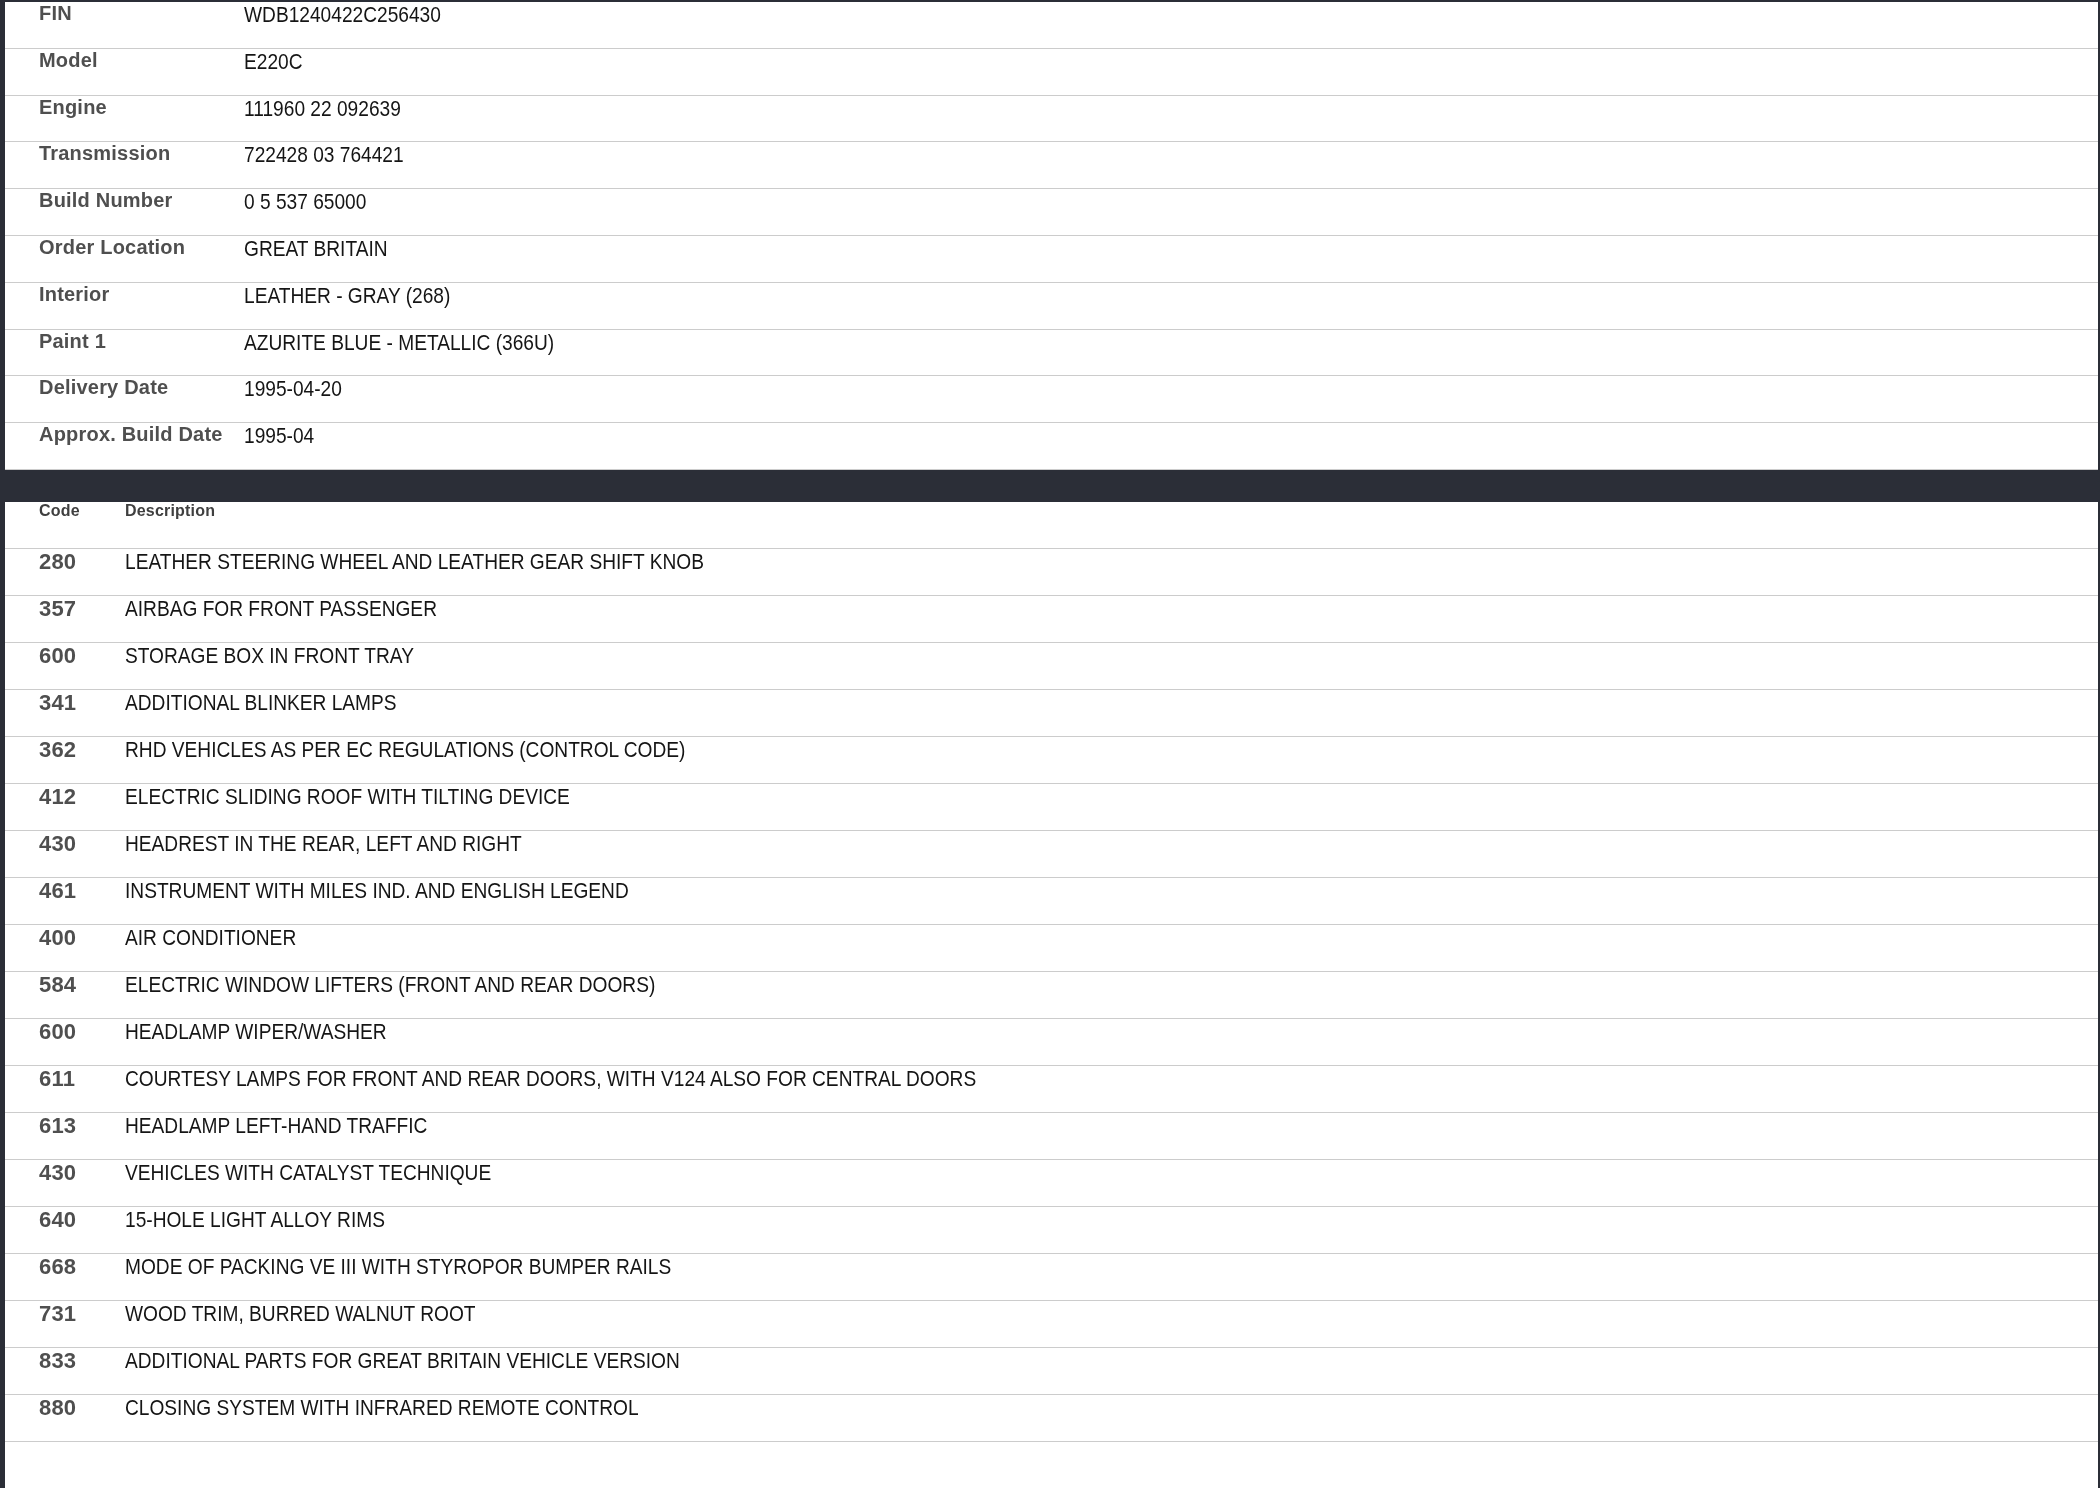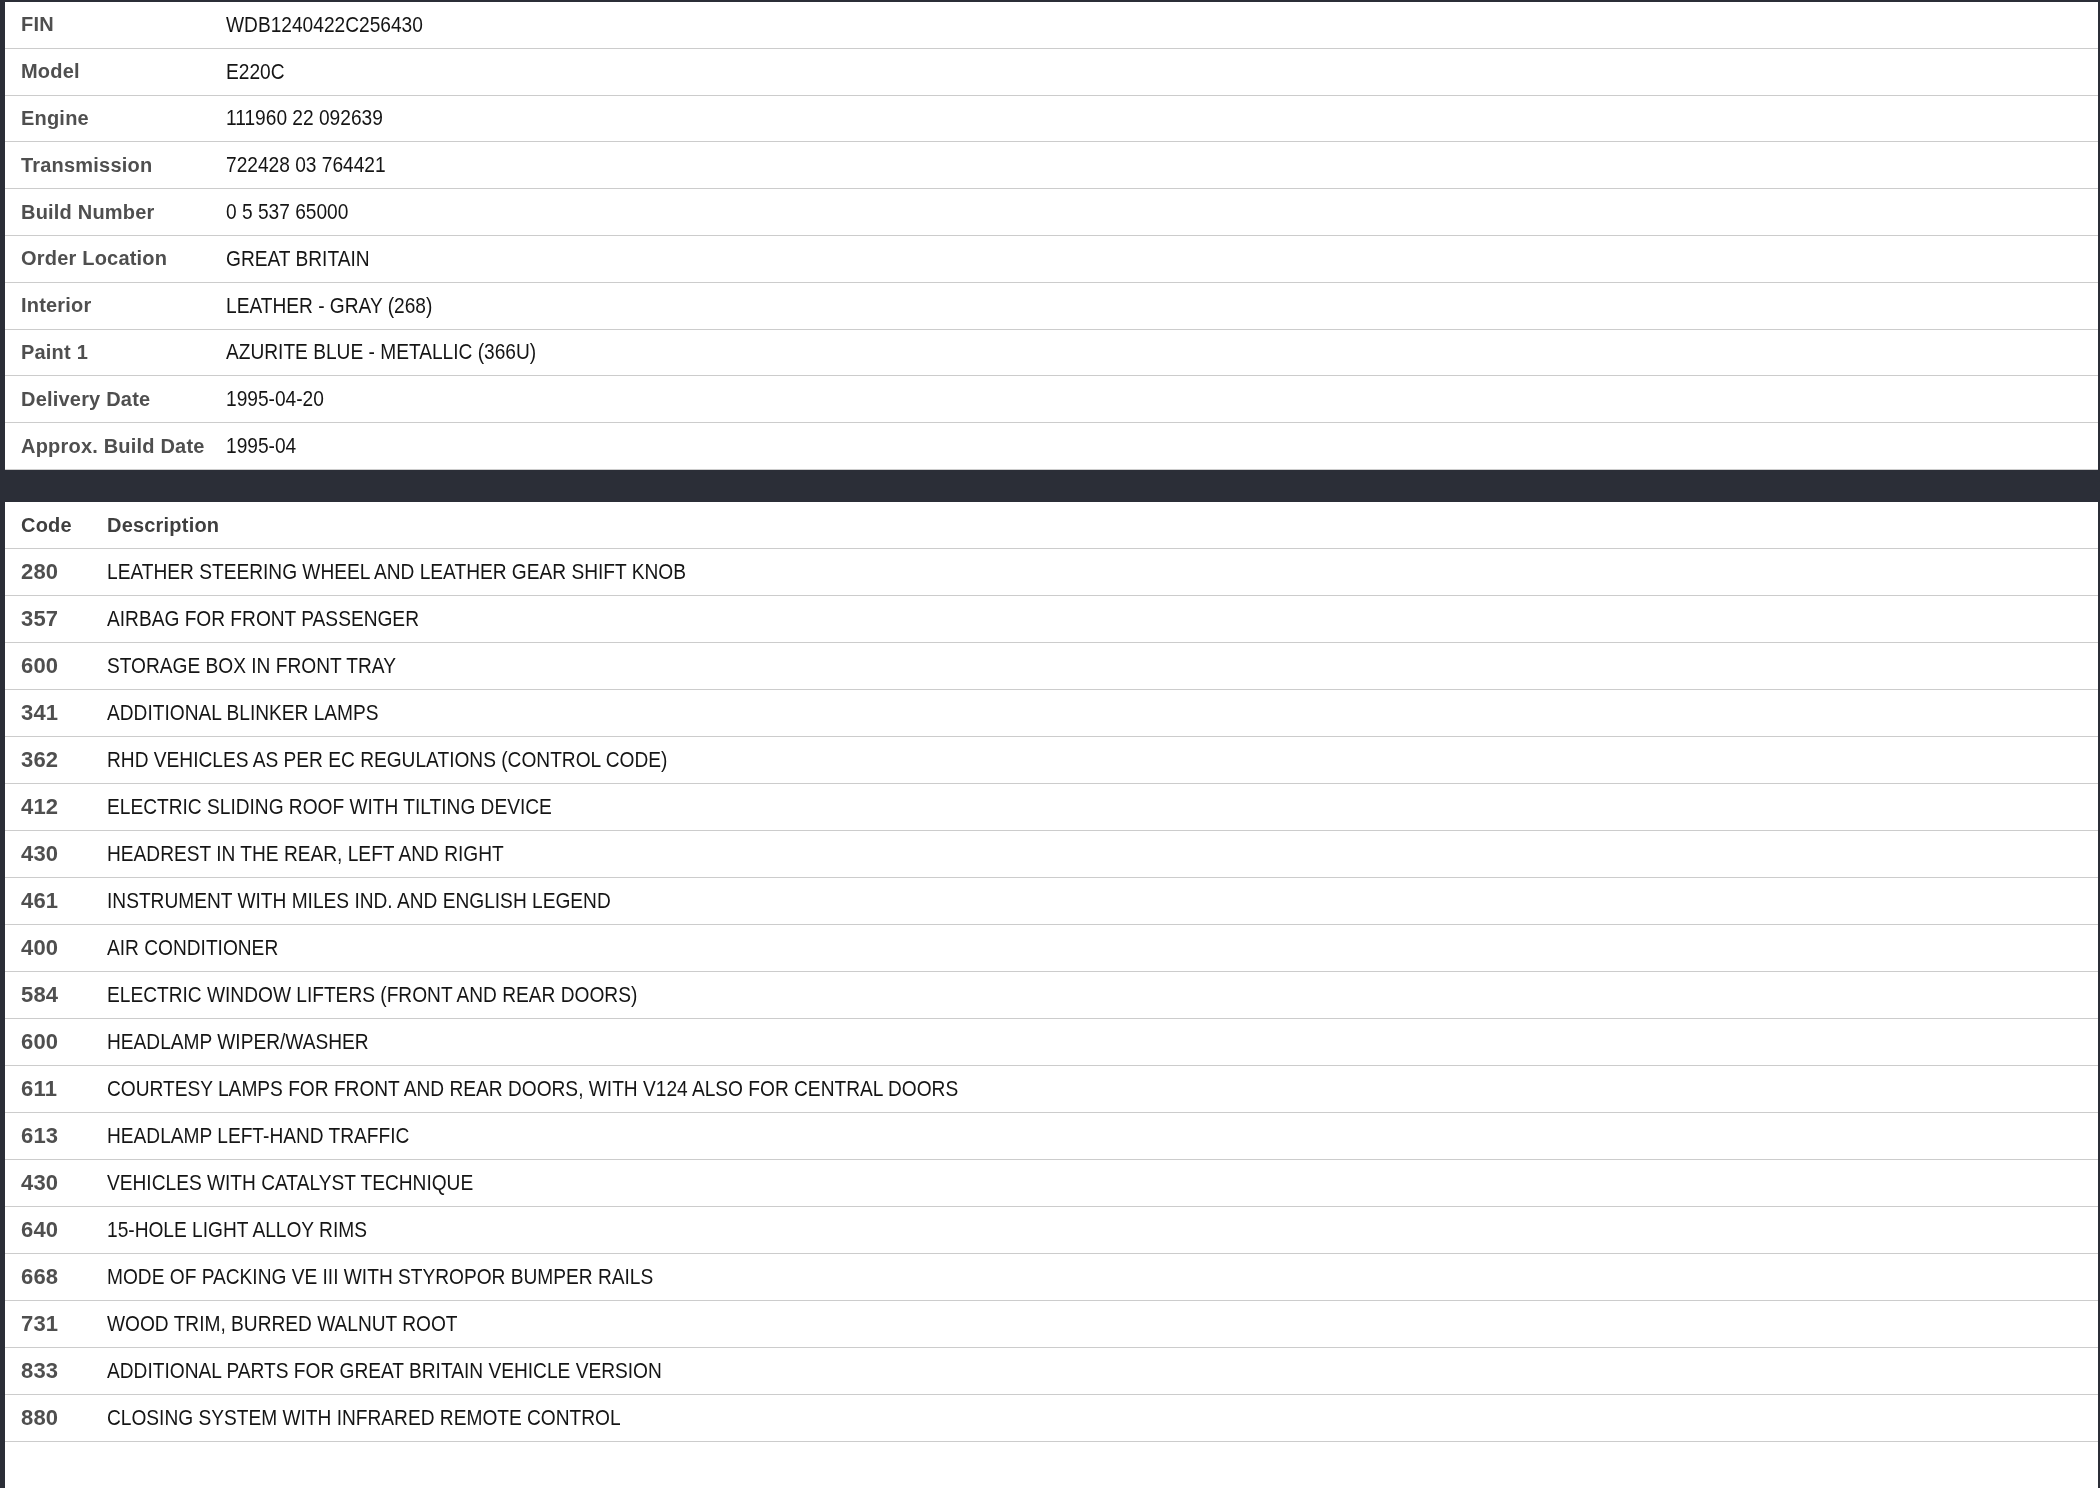--- a/index.html
+++ b/index.html
@@ -27,23 +27,22 @@
     position: absolute;
     left: 0;
     top: 472px;
     width: 2100px;
     height: 30px;
     background: #2b2e37;
   }
   .row {
     box-sizing: border-box;
     display: flex;
-    align-items: center;
     border-bottom: 1.5px solid #cccccc;
-    padding-left: 16px;
+    padding-left: 34px;
   }
   .spec-row { height: 46.8px; }
   .code-row { height: 47px; }
   .cell { white-space: nowrap; }
   .label {
     width: 205px;
     flex: 0 0 205px;
     font-size: 20px;
     font-weight: 700;
     color: #4f4f4f;
@@ -51,21 +50,21 @@
   }
   .code-cell {
     width: 86px;
     flex: 0 0 86px;
     font-size: 22px;
     font-weight: 700;
     color: #4f4f4f;
     letter-spacing: 0.2px;
   }
   .header-cell {
-    font-size: 20px;
+    font-size: 16px;
     font-weight: 700;
     color: #3f3f3f;
     letter-spacing: 0.2px;
   }
   .condensed {
     display: inline-block;
     transform: scaleX(0.87);
     transform-origin: 0 50%;
     font-size: 22px;
     font-weight: 400;

